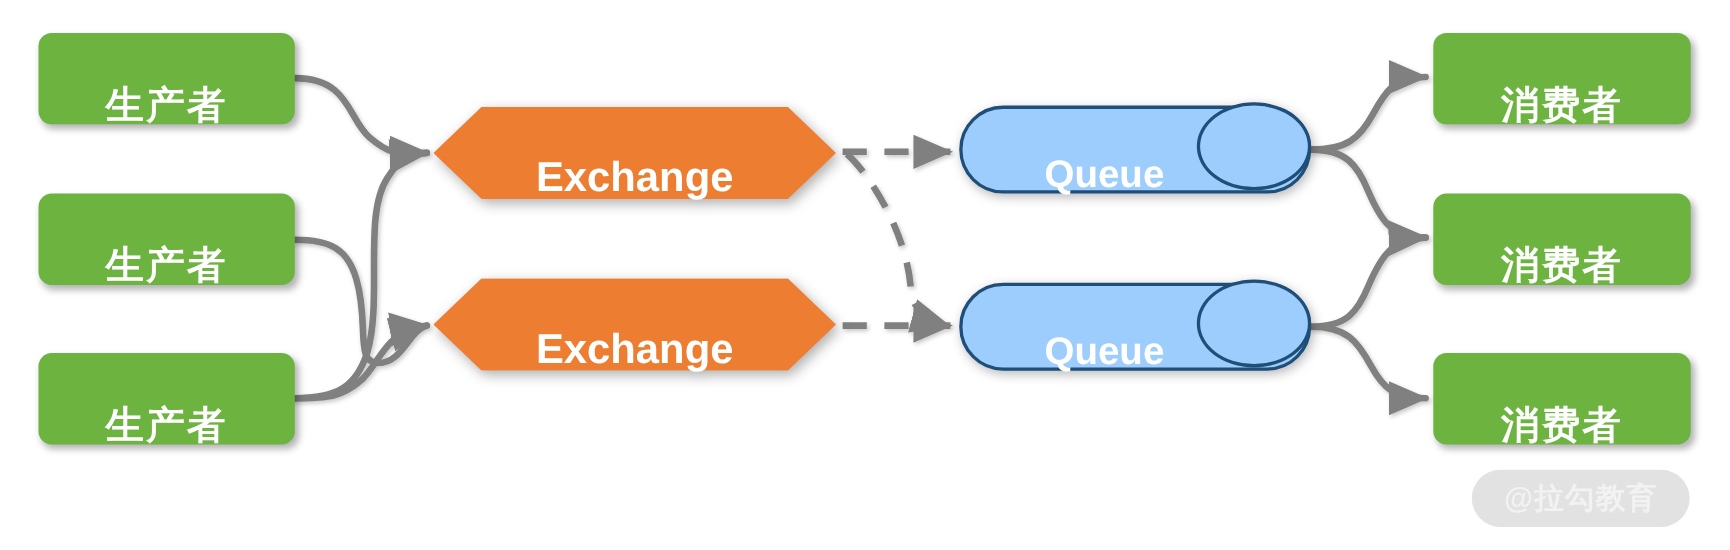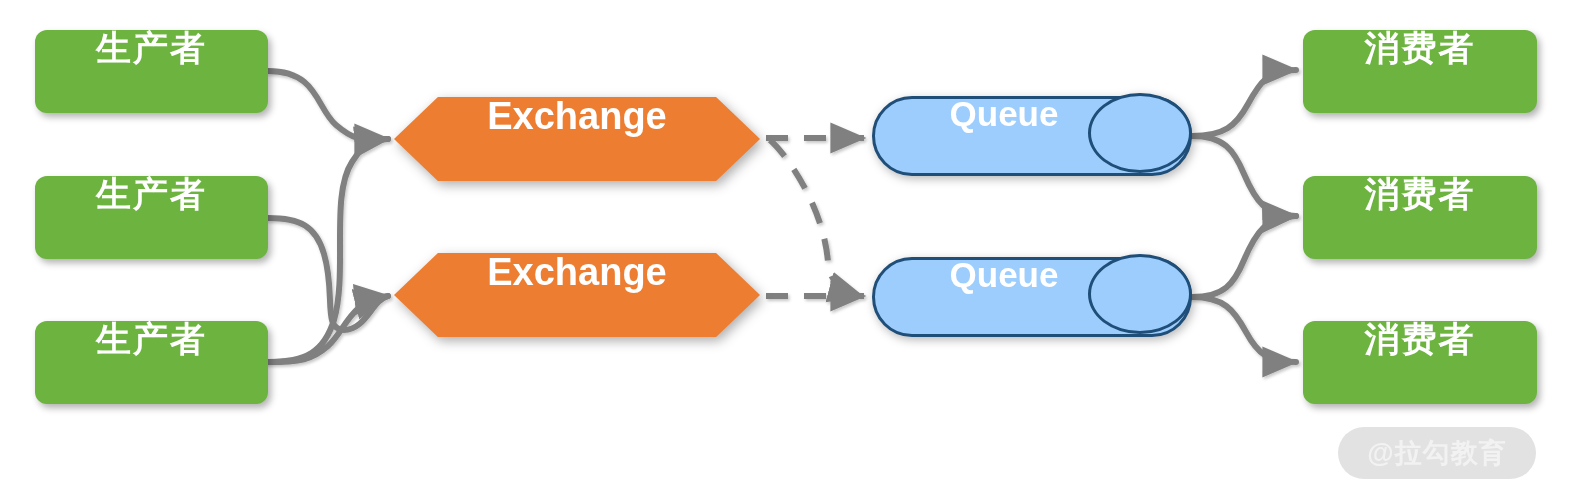--- a/index.html
+++ b/index.html
@@ -22,21 +22,21 @@
     left: 0;
     top: 0;
     width: 1573px;
     height: 500px;
     pointer-events: none;
   }
   .node {
     position: absolute;
     box-sizing: border-box;
     display: flex;
-    align-items: flex-start;
+    align-items: flex-end;
     justify-content: center;
   }
 
   
   .box-green {
     background: #6cb33f;
     border-radius: 12px;
     box-shadow: 3px 4px 7px rgba(0,0,0,0.30);
     z-index: 3;
   }

